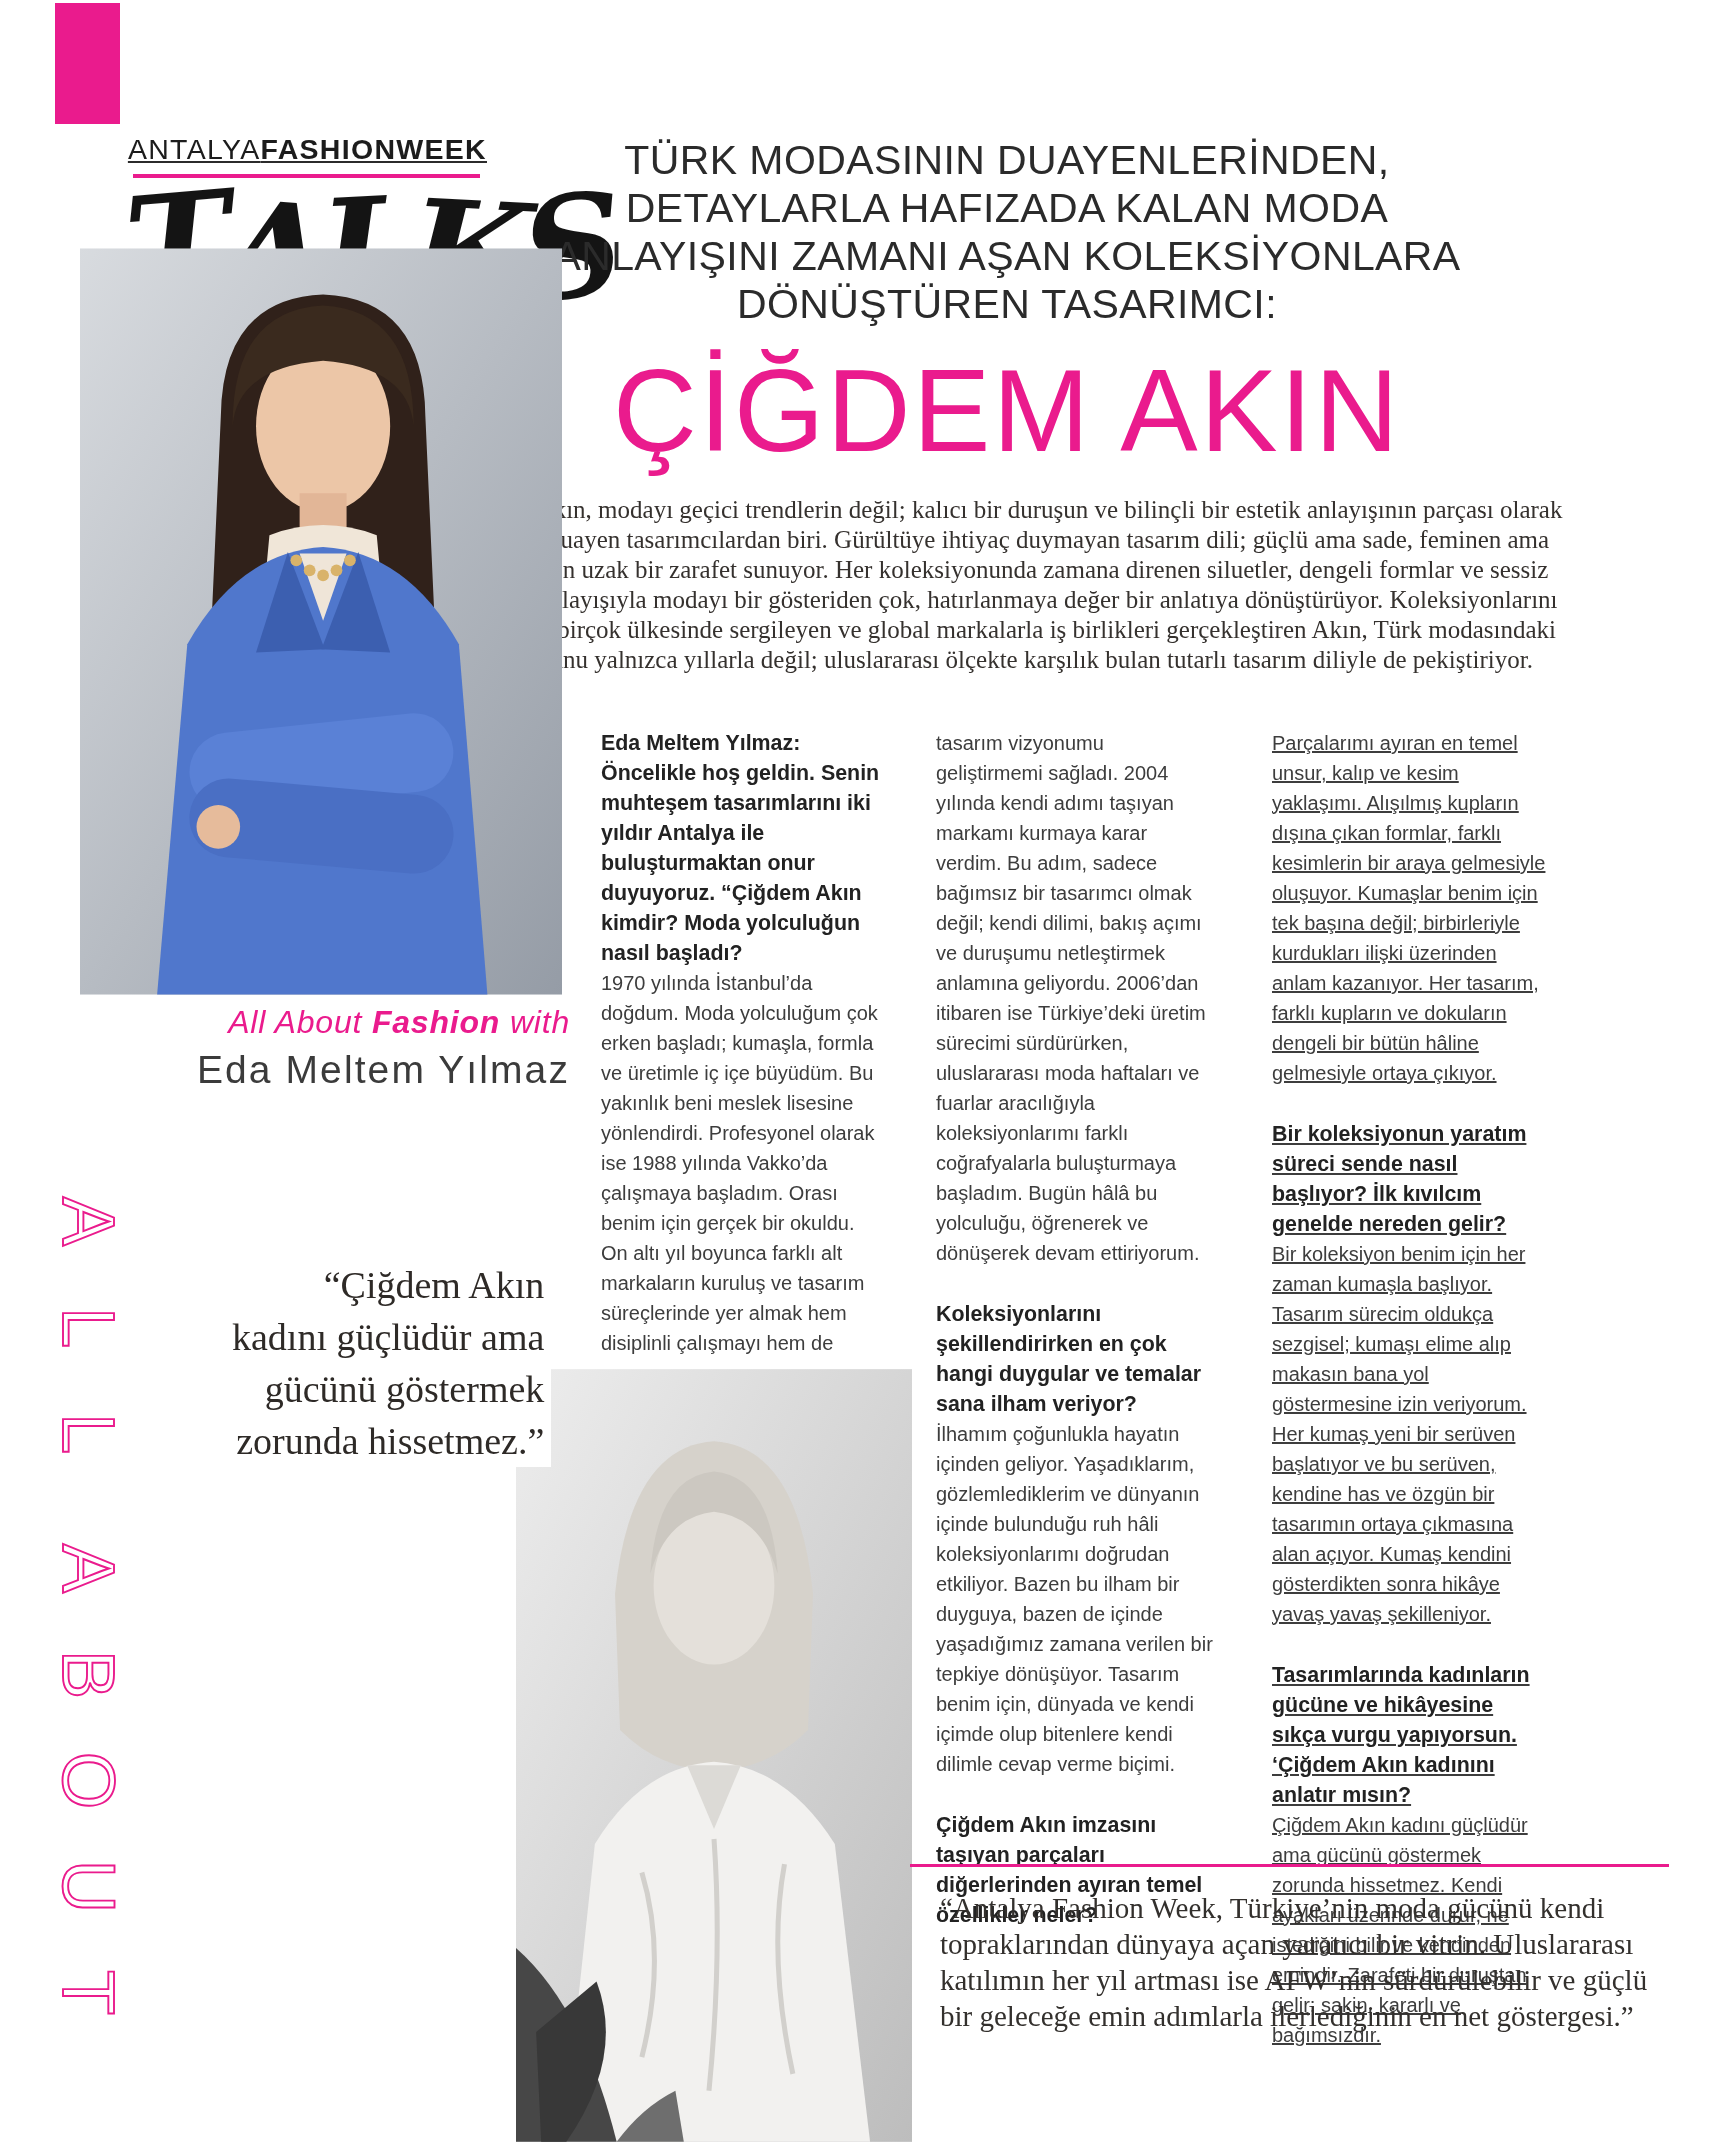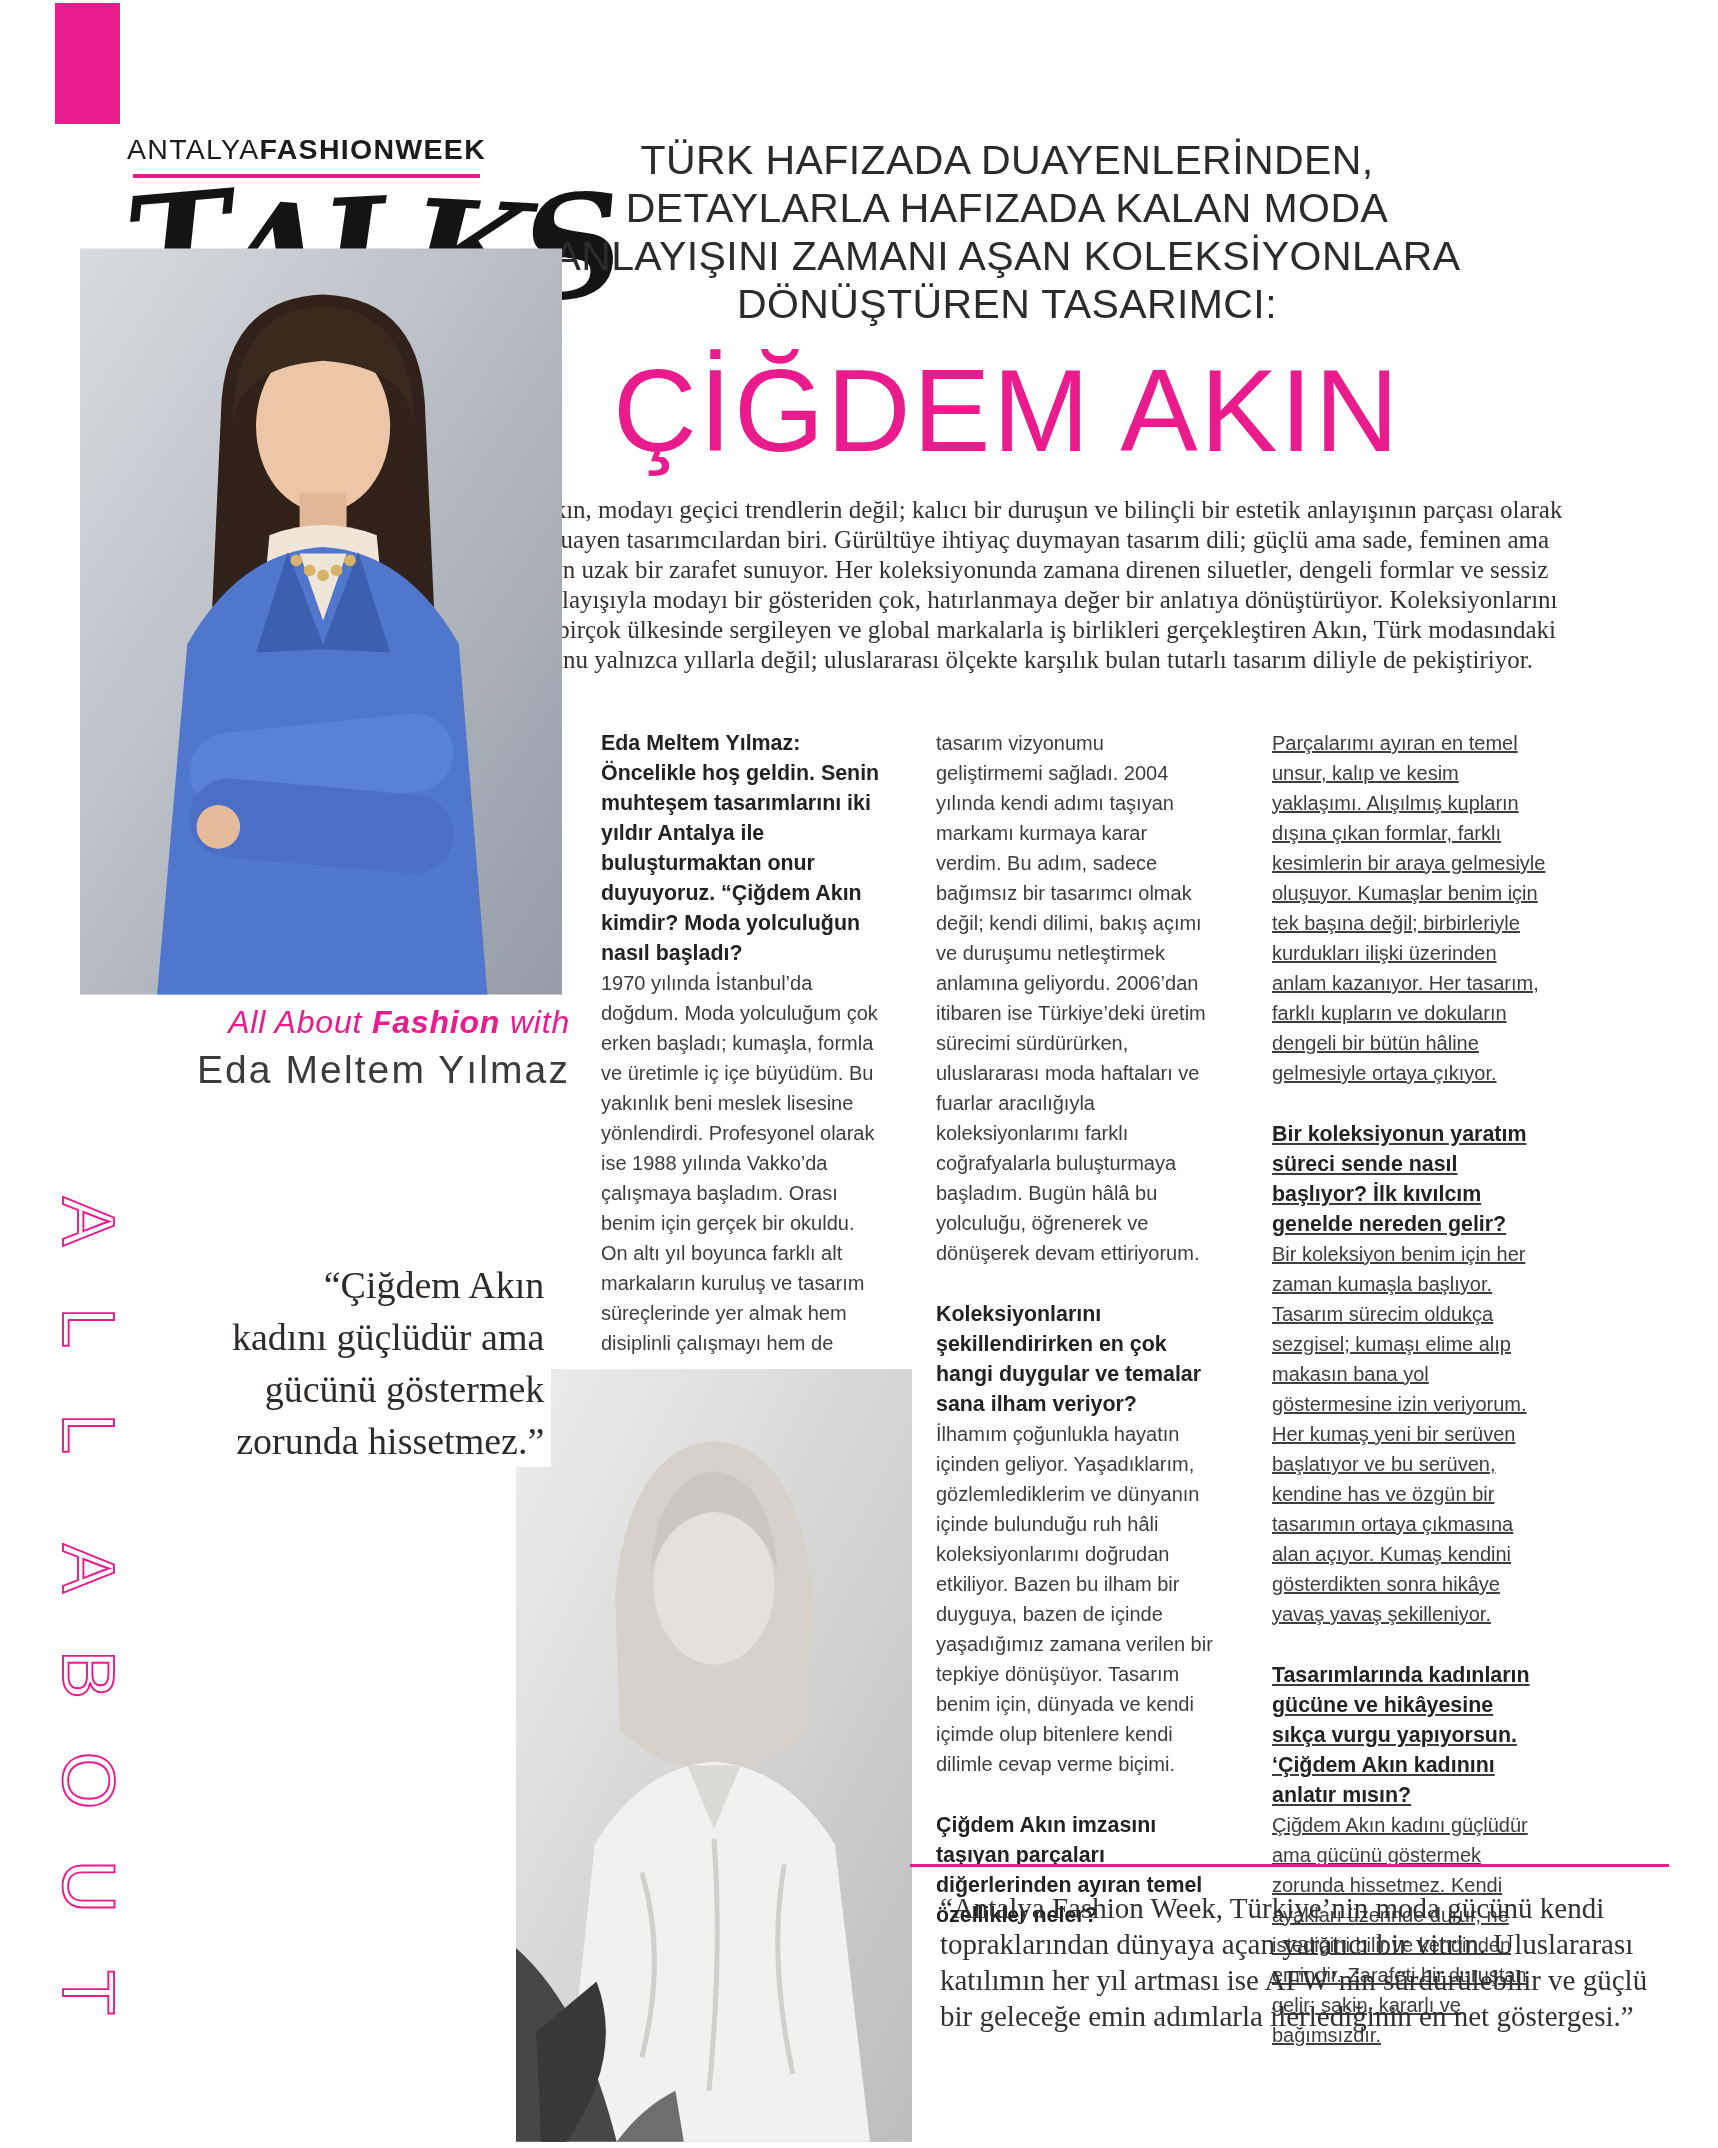--- a/index.html
+++ b/index.html
@@ -3,21 +3,21 @@
 <meta charset="utf-8">
 <style>
   html,body{margin:0;padding:0;background:#ffffff;}
   .page{position:relative;width:1718px;height:2148px;background:#ffffff;overflow:hidden;
         font-family:"Liberation Sans",sans-serif;color:#2b2b2b;}
 
   
   .corner-block{position:absolute;left:55px;top:2.5px;width:65px;height:121px;background:#EA1B8D;}
 
   
-  .masthead{position:absolute;left:126px;top:133px;width:361px;text-align:center;}
+  .masthead{position:absolute;left:126px;top:133px;width:361px;text-align:right;text-decoration:underline;}
   .masthead-line{font-size:28.5px;letter-spacing:1.3px;color:#1c1c1c;white-space:nowrap;}
   .masthead-line .light{font-weight:400;}
   .masthead-line .bold{font-weight:700;}
   .masthead-rule{height:4.2px;background:#EA1B8D;margin:7.6px 6.7px 0 6.7px;}
   .talks{margin-top:1.7px;white-space:nowrap;font-family:"DejaVu Serif",serif;font-style:italic;
          font-weight:700;font-size:141px;line-height:1;color:#141414;letter-spacing:-10px;}
   .talks span{display:inline-block;}
   .talks span:nth-child(1){transform:rotate(-5deg) translateY(-3.4px);}
   .talks span:nth-child(2){transform:rotate(4deg) translateY(5px);}
   .talks span:nth-child(3){transform:rotate(-3deg);}
@@ -84,21 +84,21 @@
     <div class="masthead-line">
       <span class="light">ANTALYA</span><span class="bold">FASHIONWEEK</span>
     </div>
     <div class="masthead-rule"></div>
     <div class="talks">
       <span>T</span><span>A</span><span>L</span><span>K</span><span>S</span>
     </div>
   </div>
 
   <div class="header-zone">
-    <div class="kicker-line">TÜRK HAFIZADA DUAYENLERİNDEN,</div>
+    <div class="kicker-line">TÜRK MODASININ DUAYENLERİNDEN,</div>
     <div class="kicker-line">DETAYLARLA HAFIZADA KALAN MODA</div>
     <div class="kicker-line">ANLAYIŞINI ZAMANI AŞAN KOLEKSİYONLARA</div>
     <div class="kicker-line">DÖNÜŞTÜREN TASARIMCI:</div>
     <div class="article-title">ÇİĞDEM AKIN</div>
     <div class="intro">Çiğdem Akın, modayı geçici trendlerin değil; kalıcı bir duruşun ve bilinçli bir estetik anlayışının parçası olarak ele alan duayen tasarımcılardan biri. Gürültüye ihtiyaç duymayan tasarım dili; güçlü ama sade, feminen ama klişelerden uzak bir zarafet sunuyor. Her koleksiyonunda zamana direnen siluetler, dengeli formlar ve sessiz bir lüks anlayışıyla modayı bir gösteriden çok, hatırlanmaya değer bir anlatıya dönüştürüyor. Koleksiyonlarını dünyanın birçok ülkesinde sergileyen ve global markalarla iş birlikleri gerçekleştiren Akın, Türk modasındaki konumunu yalnızca yıllarla değil; uluslararası ölçekte karşılık bulan tutarlı tasarım diliyle de pekiştiriyor.</div>
   </div>
 
   <div class="photo1">
     <svg width="482" height="747" viewBox="0 0 575 890">
       <defs>

